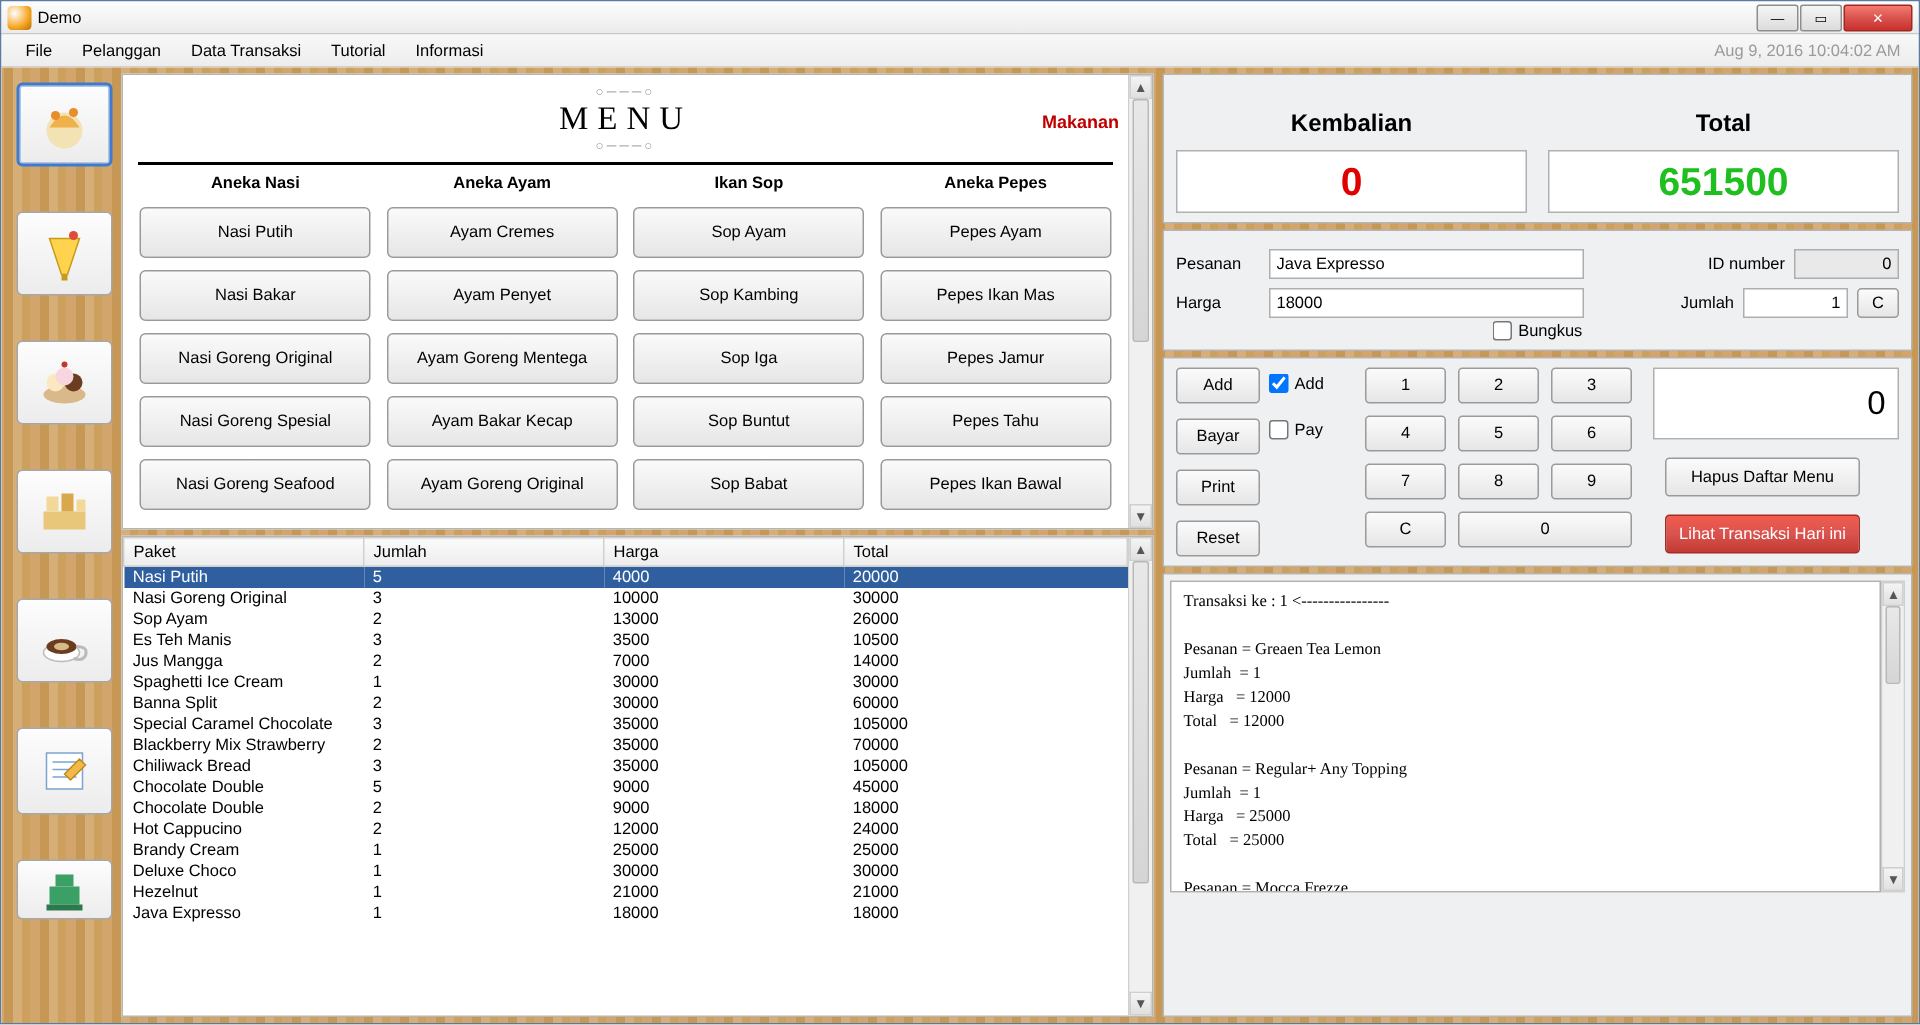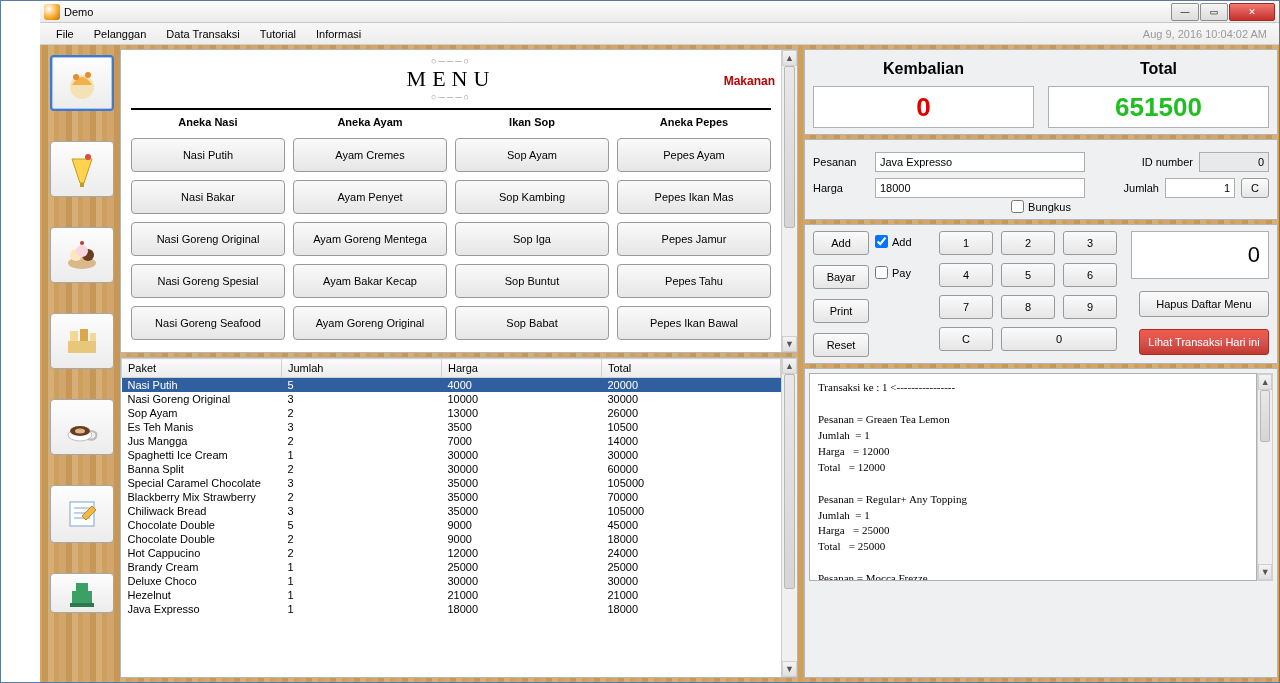--- a/index.html
+++ b/index.html
@@ -1,18 +1,18 @@
 <!DOCTYPE html>
 <html><head>
 <meta charset="utf-8">
 <style>
 * { box-sizing: border-box; margin: 0; padding: 0; font-family: Tahoma, Arial, sans-serif; font-size: 11px; }
 body { background: #d4cfc7; overflow: hidden; width: 1280px; height: 683px; }
 
-.window { width: 1280px; height: 683px; background: #fff; border: 1px solid #5a7aa0; display: flex; flex-direction: column; padding-left: 39px; }
+.window { width: 1280px; height: 683px; background: #fff; border: 1px solid #5a7aa0; display: flex; flex-direction: column; }
 .titlebar { height: 22px; background: linear-gradient(#fdfdfd,#ebebeb); display: flex; align-items: center; padding: 0 4px; border-bottom: 1px solid #c8c8c8; }
 .titlebar .icon { width: 16px; height: 16px; margin-right: 4px; background: radial-gradient(circle at 30% 30%, #fff, #f6a623 60%, #b86c00); border-radius: 3px; }
 .titlebar .title { flex: 1; }
 .win-btns { display: flex; }
 .win-btn { width: 28px; height: 18px; margin-left: 1px; border: 1px solid #8e8e8e; background: linear-gradient(#f5f5f5,#dcdcdc); font-size: 9px; display:flex;align-items:center;justify-content:center;border-radius:2px;}
 .win-btn.close { background: linear-gradient(#f47a6f,#d9534f,#c9302c); color:#fff; width:46px; border-color:#a02820;}
 .menubar { height: 22px; background: linear-gradient(#f8f8f8,#ededed); display:flex; align-items:center; padding:0 6px; border-bottom:1px solid #d0d0d0;}
 .menubar .menuitem { padding: 3px 10px; }
 .menubar .spacer { flex:1; }
 .menubar .clock { color:#9a9a9a; padding-right:6px;}
@@ -49,21 +49,21 @@
 .tablepanel table { width:100%; border-collapse:collapse; }
 .tablepanel th { text-align:left; font-weight:normal; background:linear-gradient(#fbfbfb,#ececec); border:1px solid #d0d0d0; padding:3px 6px; font-size:11px;}
 .tablepanel td { padding:1px 6px; font-size:11px; }
 .tablepanel tr.sel td { background:#2f5f9f; color:#fff; }
 .tbody-wrap { flex:1; overflow:hidden; }
 
 .right { flex:1; display:flex; flex-direction:column; gap:4px; padding-left:6px;}
 .panel { background:#eef0f2; border:1px solid #b5b5b5; padding:6px 8px; border-radius:1px;}
 
 .totals { display:flex; gap:14px; }
-.tot-col { flex:1; text-align:center; }
+.tot-col { flex:1; text-align:center;margin-top:14px; }
 .tot-col h3 { font-size:16px; font-weight:bold; padding:4px 0 8px;}
 .tot-box { background:#fff; border:1px solid #b0b0b0; height:42px; display:flex;align-items:center;justify-content:center; font-size:26px; font-weight:bold;}
 .tot-box.red { color:#e00000;}
 .tot-box.green { color:#1fbf1f;}
 
 .order-row { display:flex; align-items:center; gap:6px; margin-top:6px;justify-content:flex-end;}
 .order-row label { width:56px; font-size:11px;}
 .txt { flex:1; background:#fff; border:1px solid #aeaeae; height:20px; padding:0 4px; font-size:11px;}
 .txt.readonly { background:#e9e9e9; text-align:right;}
 .txt.right-al { text-align:right; }

